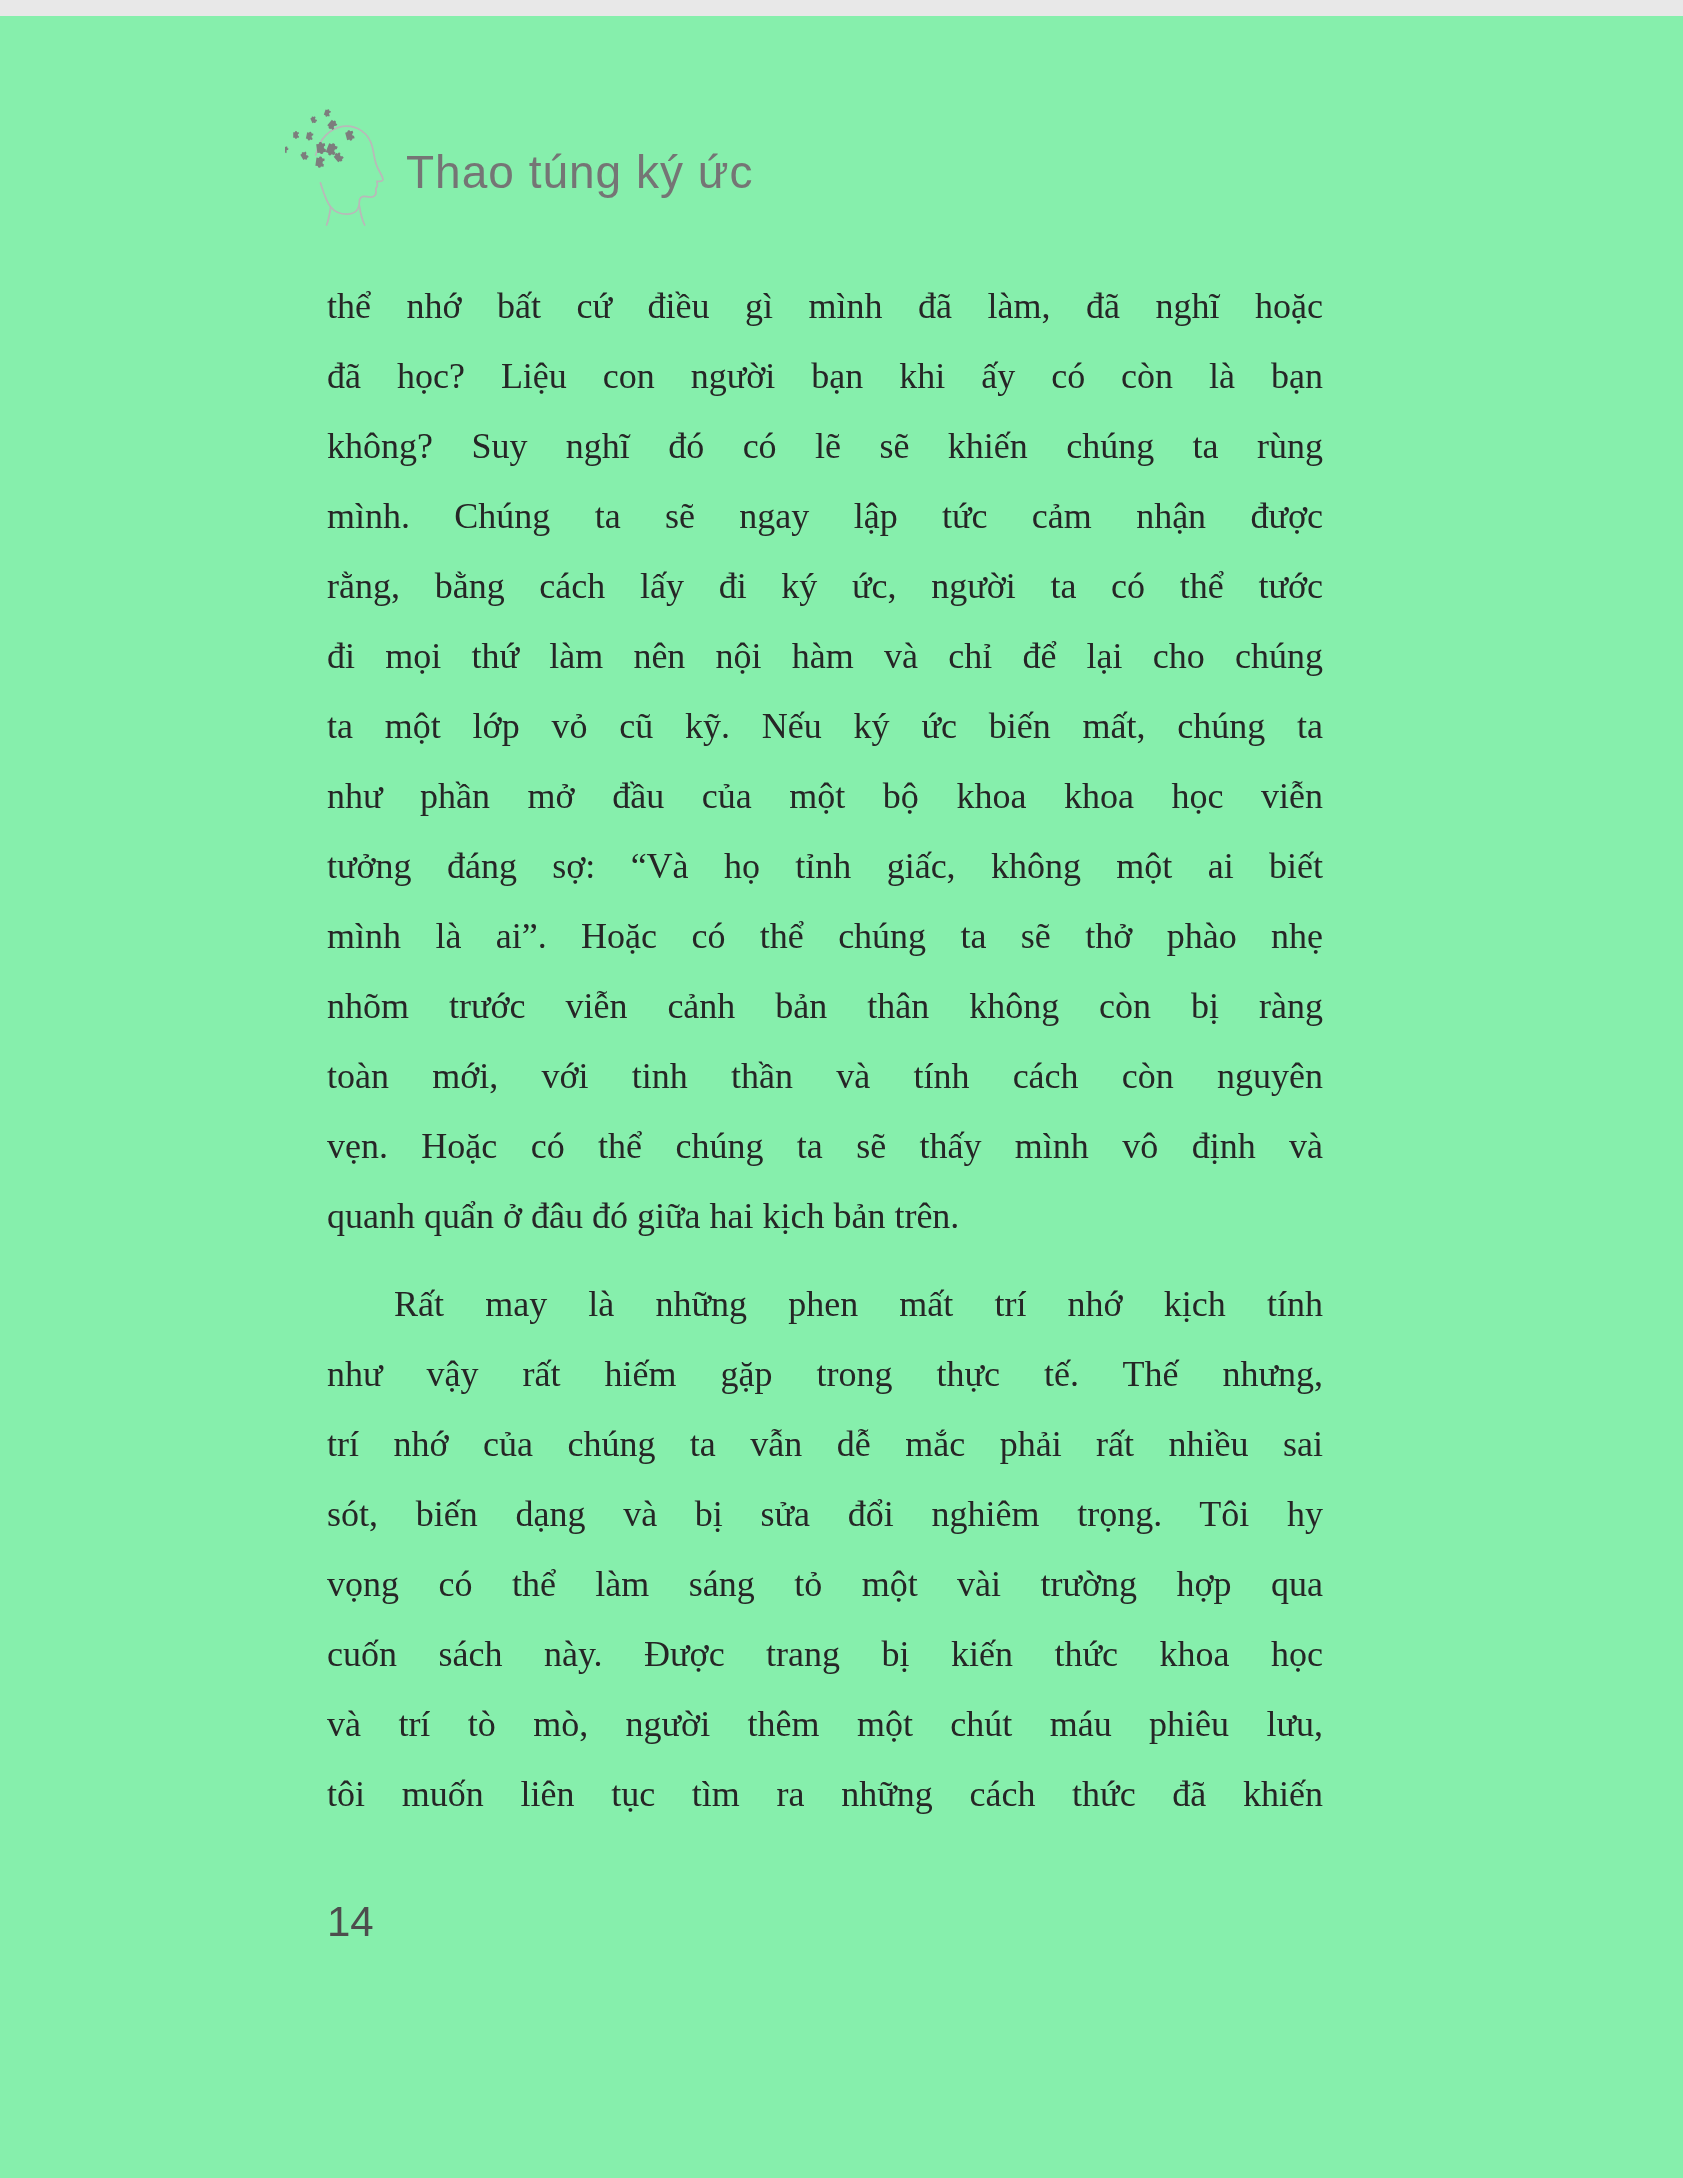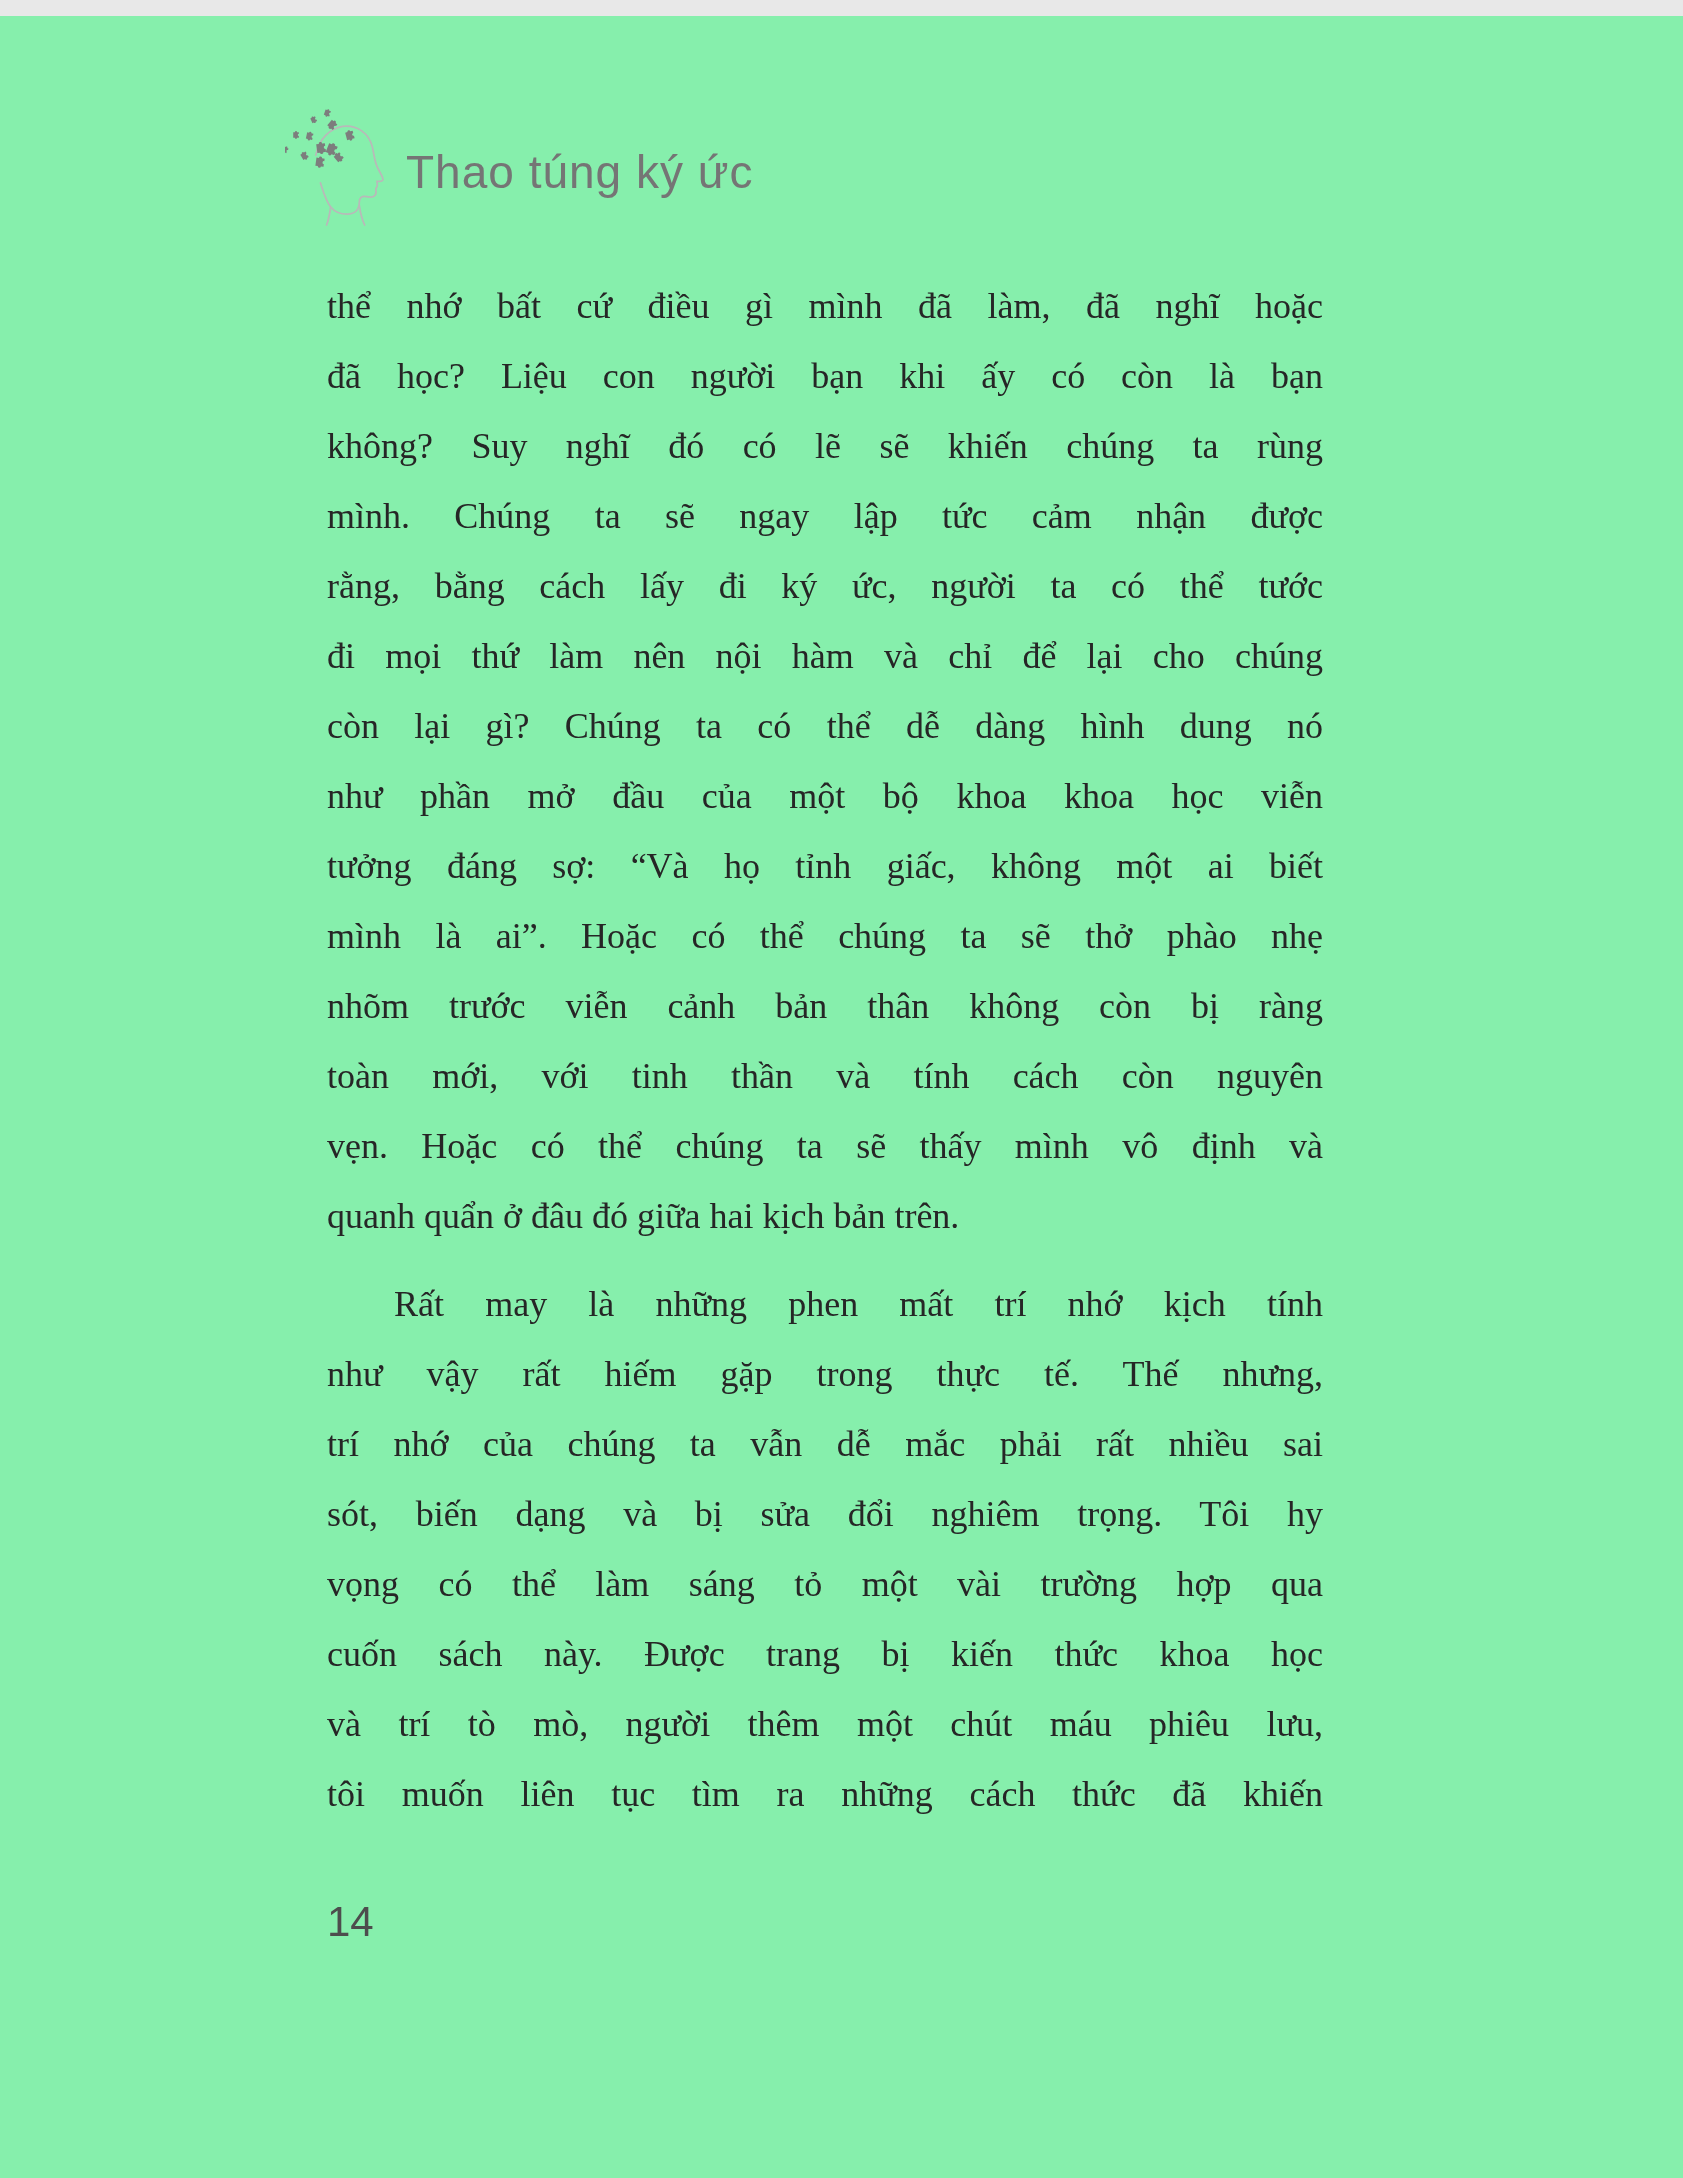--- a/index.html
+++ b/index.html
@@ -100,21 +100,21 @@
   </div>
 
   <div class="body-text">
     <div class="para">
       <div class="line">thể nhớ bất cứ điều gì mình đã làm, đã nghĩ hoặc</div>
       <div class="line">đã học? Liệu con người bạn khi ấy có còn là bạn</div>
       <div class="line">không? Suy nghĩ đó có lẽ sẽ khiến chúng ta rùng</div>
       <div class="line">mình. Chúng ta sẽ ngay lập tức cảm nhận được</div>
       <div class="line">rằng, bằng cách lấy đi ký ức, người ta có thể tước</div>
       <div class="line">đi mọi thứ làm nên nội hàm và chỉ để lại cho chúng</div>
-      <div class="line">còn lại gì? Chúng ta có thể dễ dàng hình dung nó</div>
+      <div class="line">ta một lớp vỏ cũ kỹ. Nếu ký ức biến mất, chúng ta</div>
       <div class="line">như phần mở đầu của một bộ khoa khoa học viễn</div>
       <div class="line">tưởng đáng sợ: “Và họ tỉnh giấc, không một ai biết</div>
       <div class="line">mình là ai”. Hoặc có thể chúng ta sẽ thở phào nhẹ</div>
       <div class="line">nhõm trước viễn cảnh bản thân không còn bị ràng</div>
       <div class="line">toàn mới, với tinh thần và tính cách còn nguyên</div>
       <div class="line">vẹn. Hoặc có thể chúng ta sẽ thấy mình vô định và</div>
       <div class="line no-just">quanh quẩn ở đâu đó giữa hai kịch bản trên.</div>
     </div>
     <div class="para para2">
       <div class="line indent">Rất may là những phen mất trí nhớ kịch tính</div>

